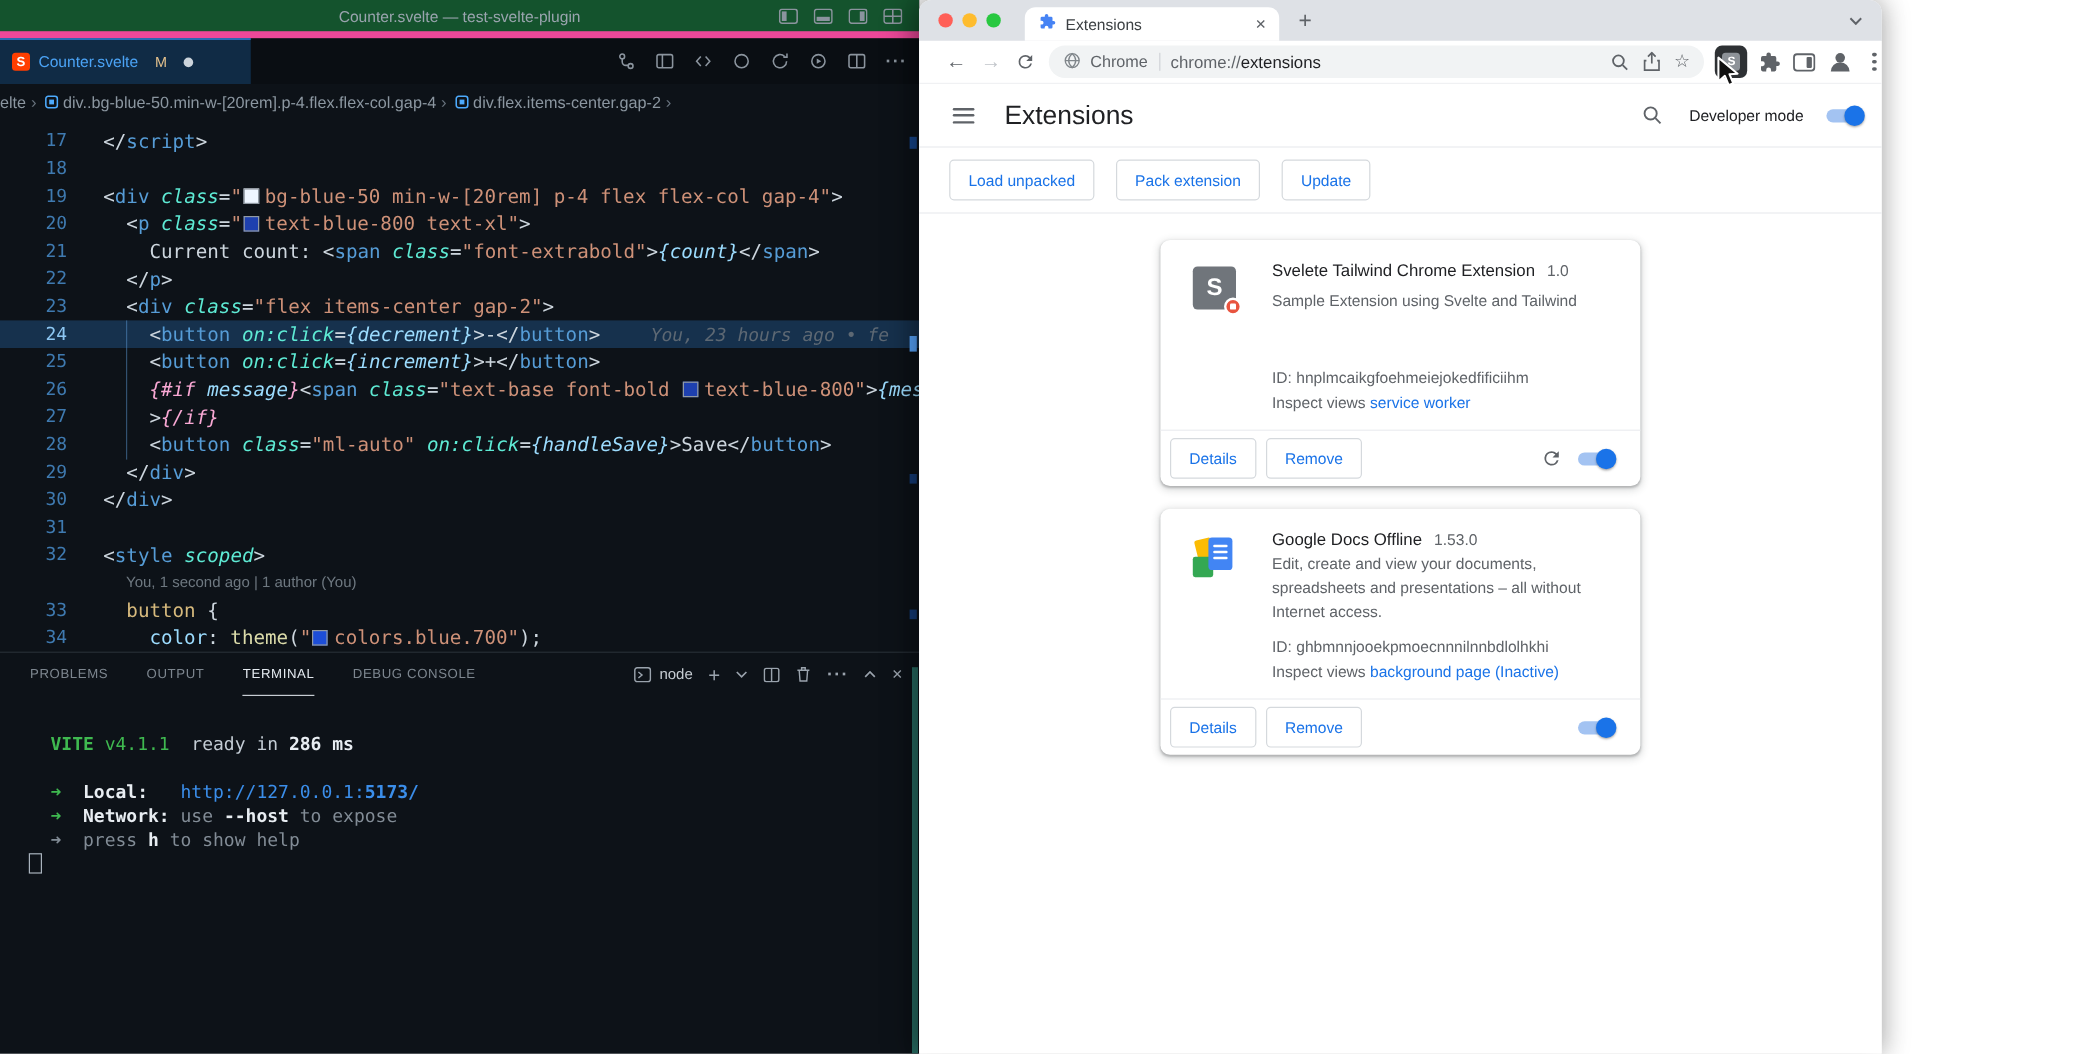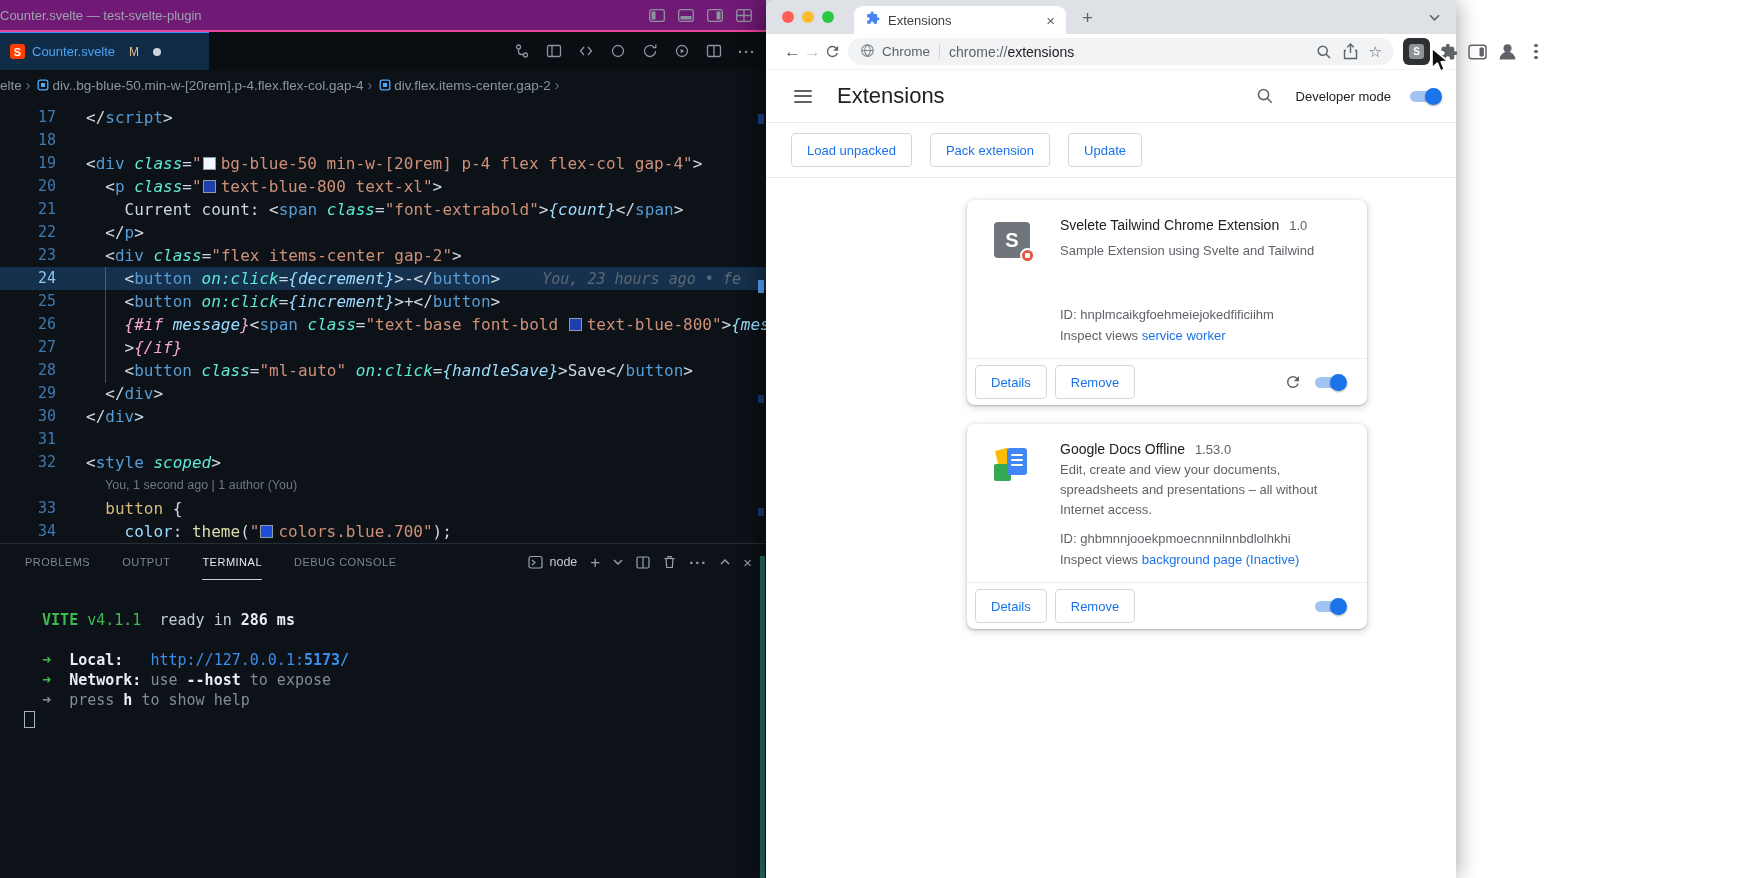--- a/index.html
+++ b/index.html
@@ -1,20 +1,20 @@
 <!DOCTYPE html>
 <html><head>
 <meta charset="utf-8">
 <style>
   *{margin:0;padding:0;box-sizing:border-box}
   html,body{width:1742px;height:878px;overflow:hidden;background:#fff;font-family:"Liberation Sans",sans-serif}
 
   
   #vscode{position:absolute;left:0;top:0;width:766px;height:878px;background:#0d1218;overflow:hidden}
-  .vs-titlebar{height:32px;background:#701a75;border-bottom:2px solid #ec4899;display:flex;align-items:center;position:relative}
+  .vs-titlebar{height:32px;background:#14532d;border-bottom:6px solid #ec4899;display:flex;align-items:center;justify-content:center;position:relative}
   .vs-title{font-size:13px;color:#9aa4ae}
   .vs-title-icons{position:absolute;right:14px;display:flex;gap:13px;align-items:center;color:#8b949e}
   .vs-title-icons svg,.vs-editor-actions svg{display:block}
   .vs-tabbar{height:38px;background:#0a0e13;display:flex;position:relative}
   .vs-tab{width:209px;background:#102b45;border-top:1px solid #3794ff;display:flex;align-items:center;padding:0 10px}
   .svelte-badge{width:15px;height:15px;border-radius:3px;background:#ff3e00;color:#fff;font-size:11px;font-weight:bold;display:flex;align-items:center;justify-content:center;flex:none}
   .vs-tab-label{font-size:13px;color:#4ba3f5;margin-left:7px}
   .vs-tab-git{font-size:12px;color:#e2c08d;margin-left:14px}
   .vs-tab-dot{width:8px;height:8px;border-radius:50%;background:#ccd4db;margin-left:14px}
   .vs-editor-actions{position:absolute;right:10px;top:0;height:38px;display:flex;align-items:center;gap:16px;color:#8b949e}
@@ -48,21 +48,21 @@
   .pa-plus{font-size:17px;line-height:1}
   .term{padding:30px 0 0 24px;font-family:"DejaVu Sans Mono",monospace;font-size:15px;line-height:20px;color:#aeb8c2}
   .t-line{white-space:pre;height:20px}
   .t-green{color:#3fb950;font-weight:bold}.t-greenv{color:#3fb950}
   .t-b{color:#e8edf2;font-weight:bold}.t-fg{color:#c3ccd4}.t-dim{color:#828c96}
   .t-url{color:#3b8eea}.t-urlb{color:#3b8eea;font-weight:bold}
   .t-arrow{color:#3fb950}.t-arrow-dim{color:#828c96}
   .term-cursor{display:inline-block;width:11px;height:17px;border:1px solid #a9b3bd;vertical-align:-3px}
 
   
-  #chrome{position:absolute;left:766px;top:0;width:690px;height:878px;background:#fff;border-radius:10px 10px 0 0;box-shadow:-7px 0 24px rgba(0,0,0,.35),6px 0 20px rgba(0,0,0,.15)}
+  #chrome{position:absolute;left:766px;top:0;width:802px;height:878px;background:#fff;border-radius:10px 10px 0 0;box-shadow:-7px 0 24px rgba(0,0,0,.35),6px 0 20px rgba(0,0,0,.15)}
   .cr-titlebar{height:34px;background:#dee1e6;border-radius:10px 10px 0 0;position:relative}
   .traffic{position:absolute;left:16px;top:11px;display:flex;gap:8px}
   .tl{width:12px;height:12px;border-radius:50%}
   .tl.red{background:#ff5f57}.tl.yellow{background:#febc2e}.tl.green{background:#28c840}
   .cr-tab{position:absolute;left:88px;top:6px;width:212px;height:28px;background:#fff;border-radius:9px 9px 0 0;display:flex;align-items:center;padding:0 8px 0 12px}
   .cr-tab-label{font-size:13px;color:#3c4043;flex:1;margin-left:8px}
   .cr-tab-close{font-size:15px;color:#5f6368;padding:0 3px}
   .newtab{position:absolute;left:316px;top:7px;font-size:19px;color:#5f6368}
   .tabsearch{position:absolute;right:16px;top:14px;display:flex}
   .cr-toolbar{height:36px;background:#fff;display:flex;align-items:center;padding-left:18px;border-bottom:1px solid #f0f1f3}

